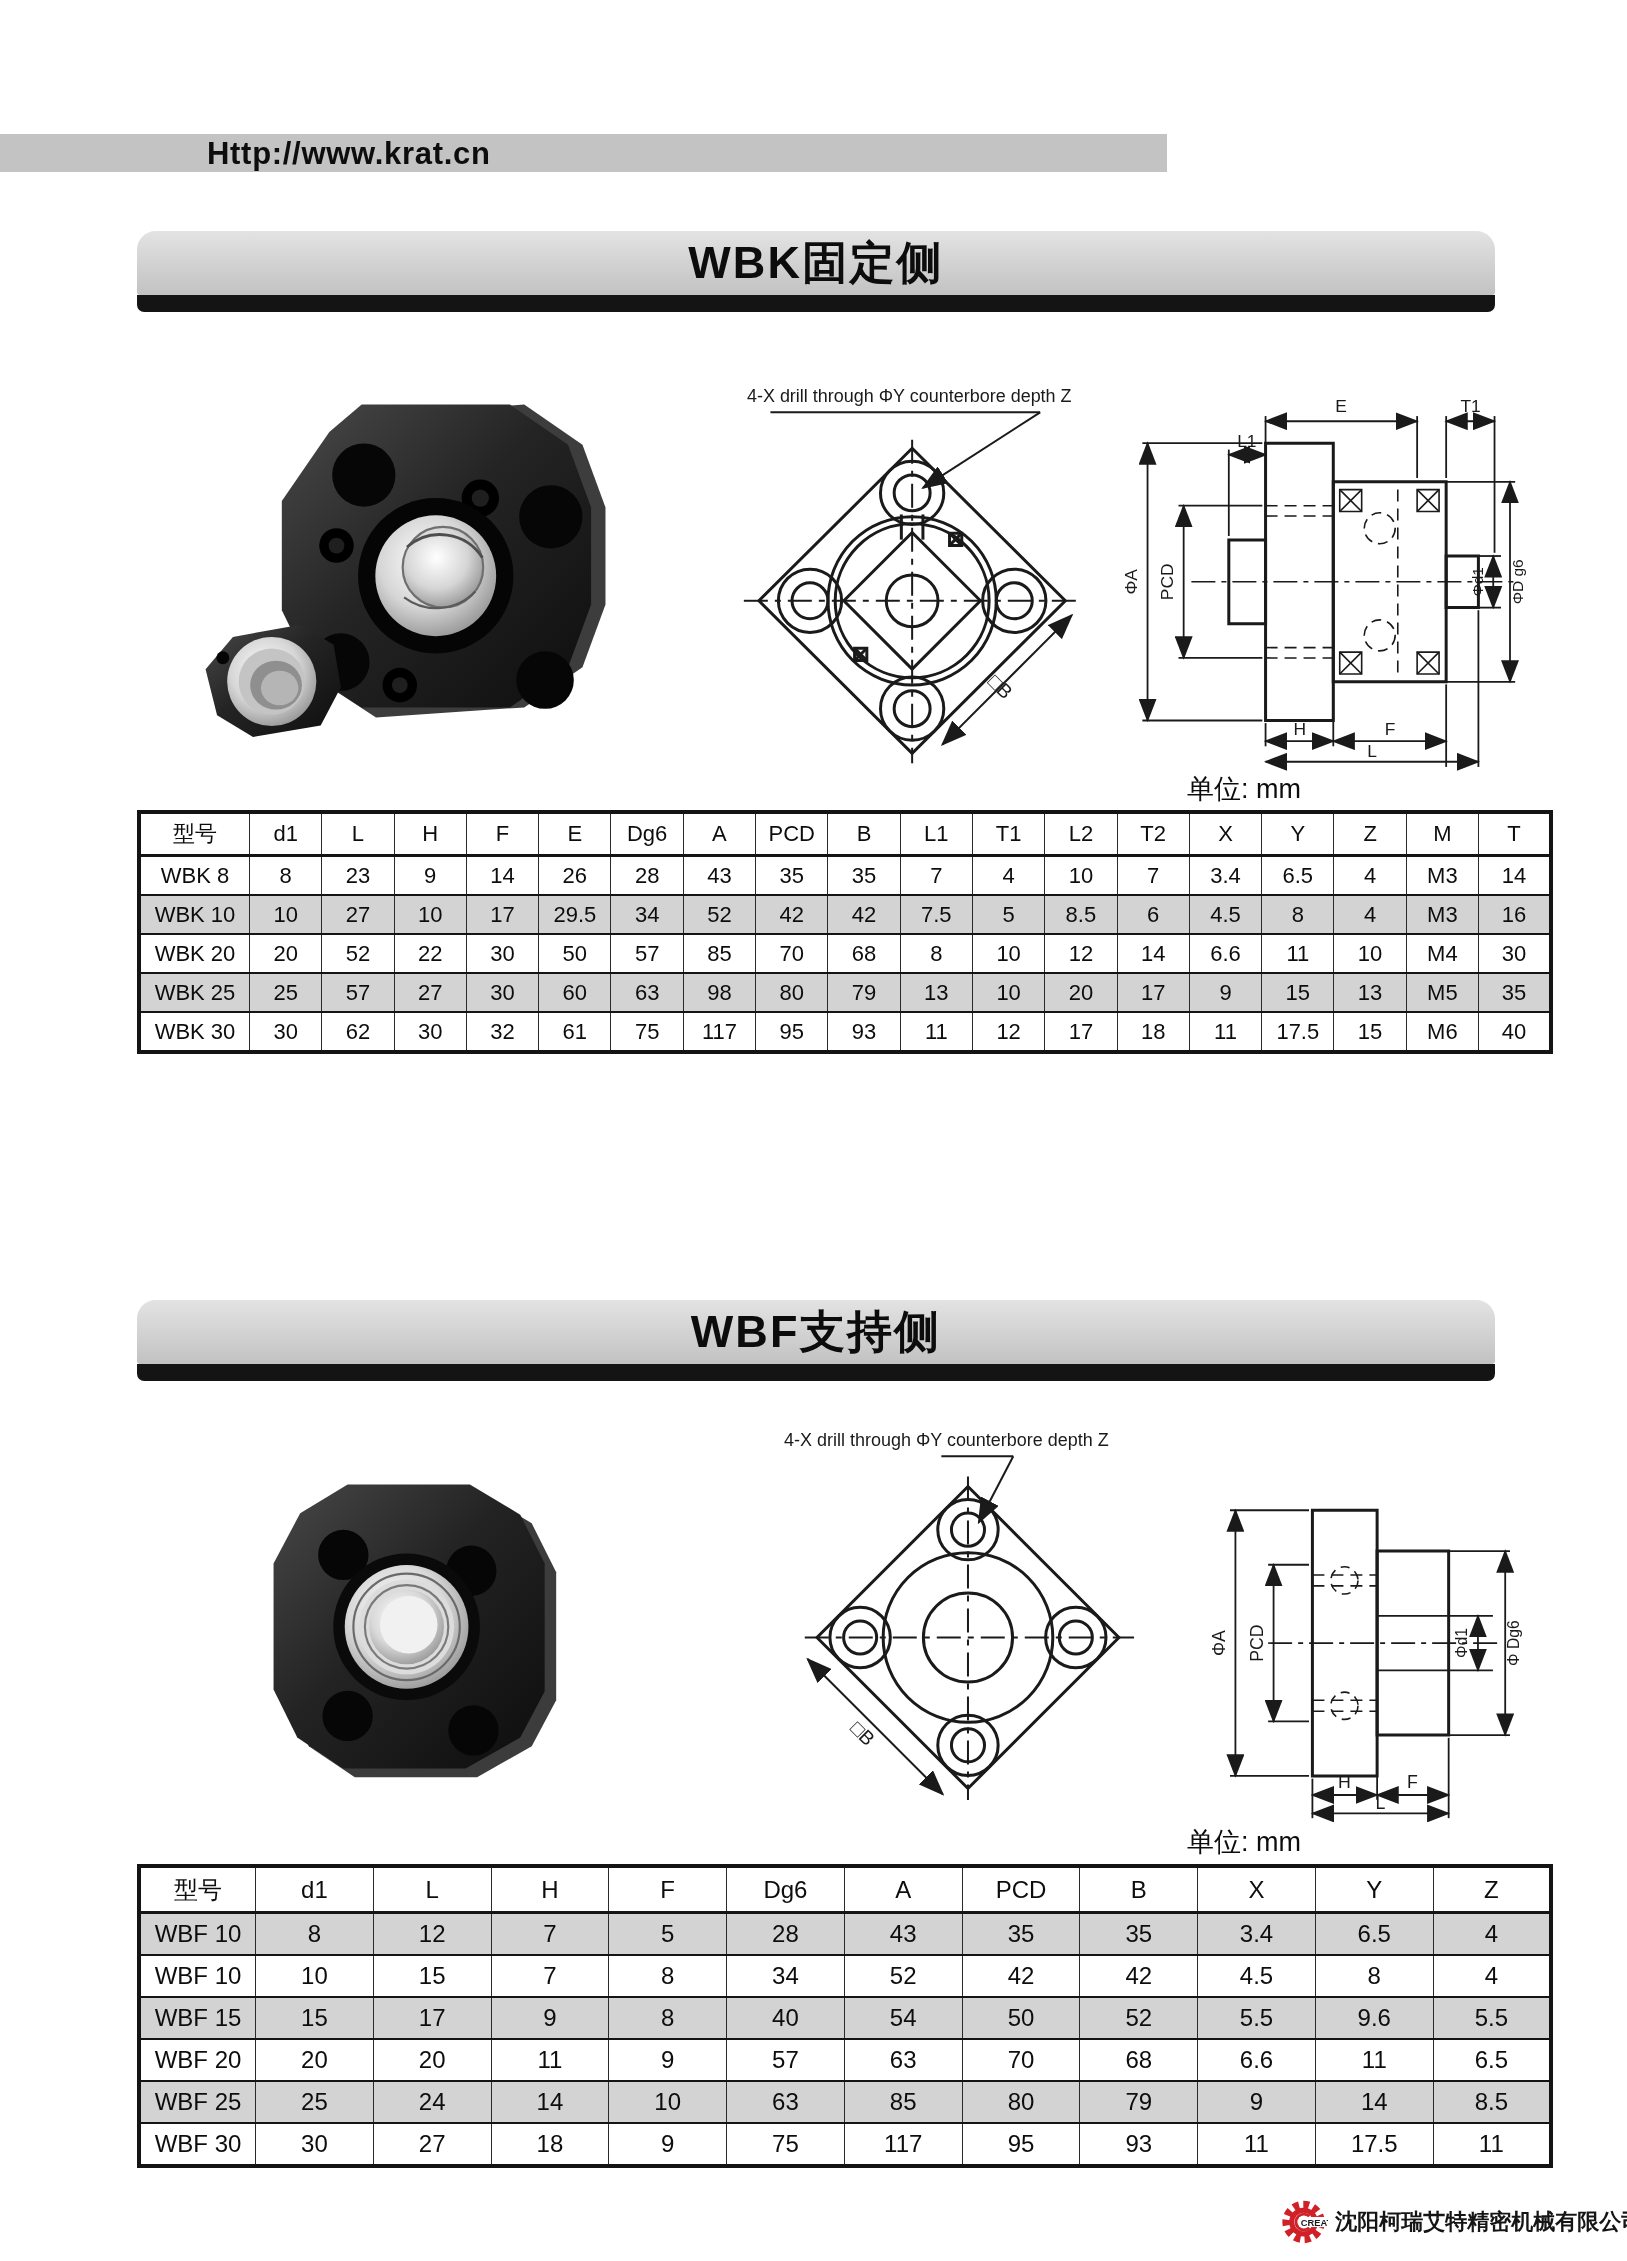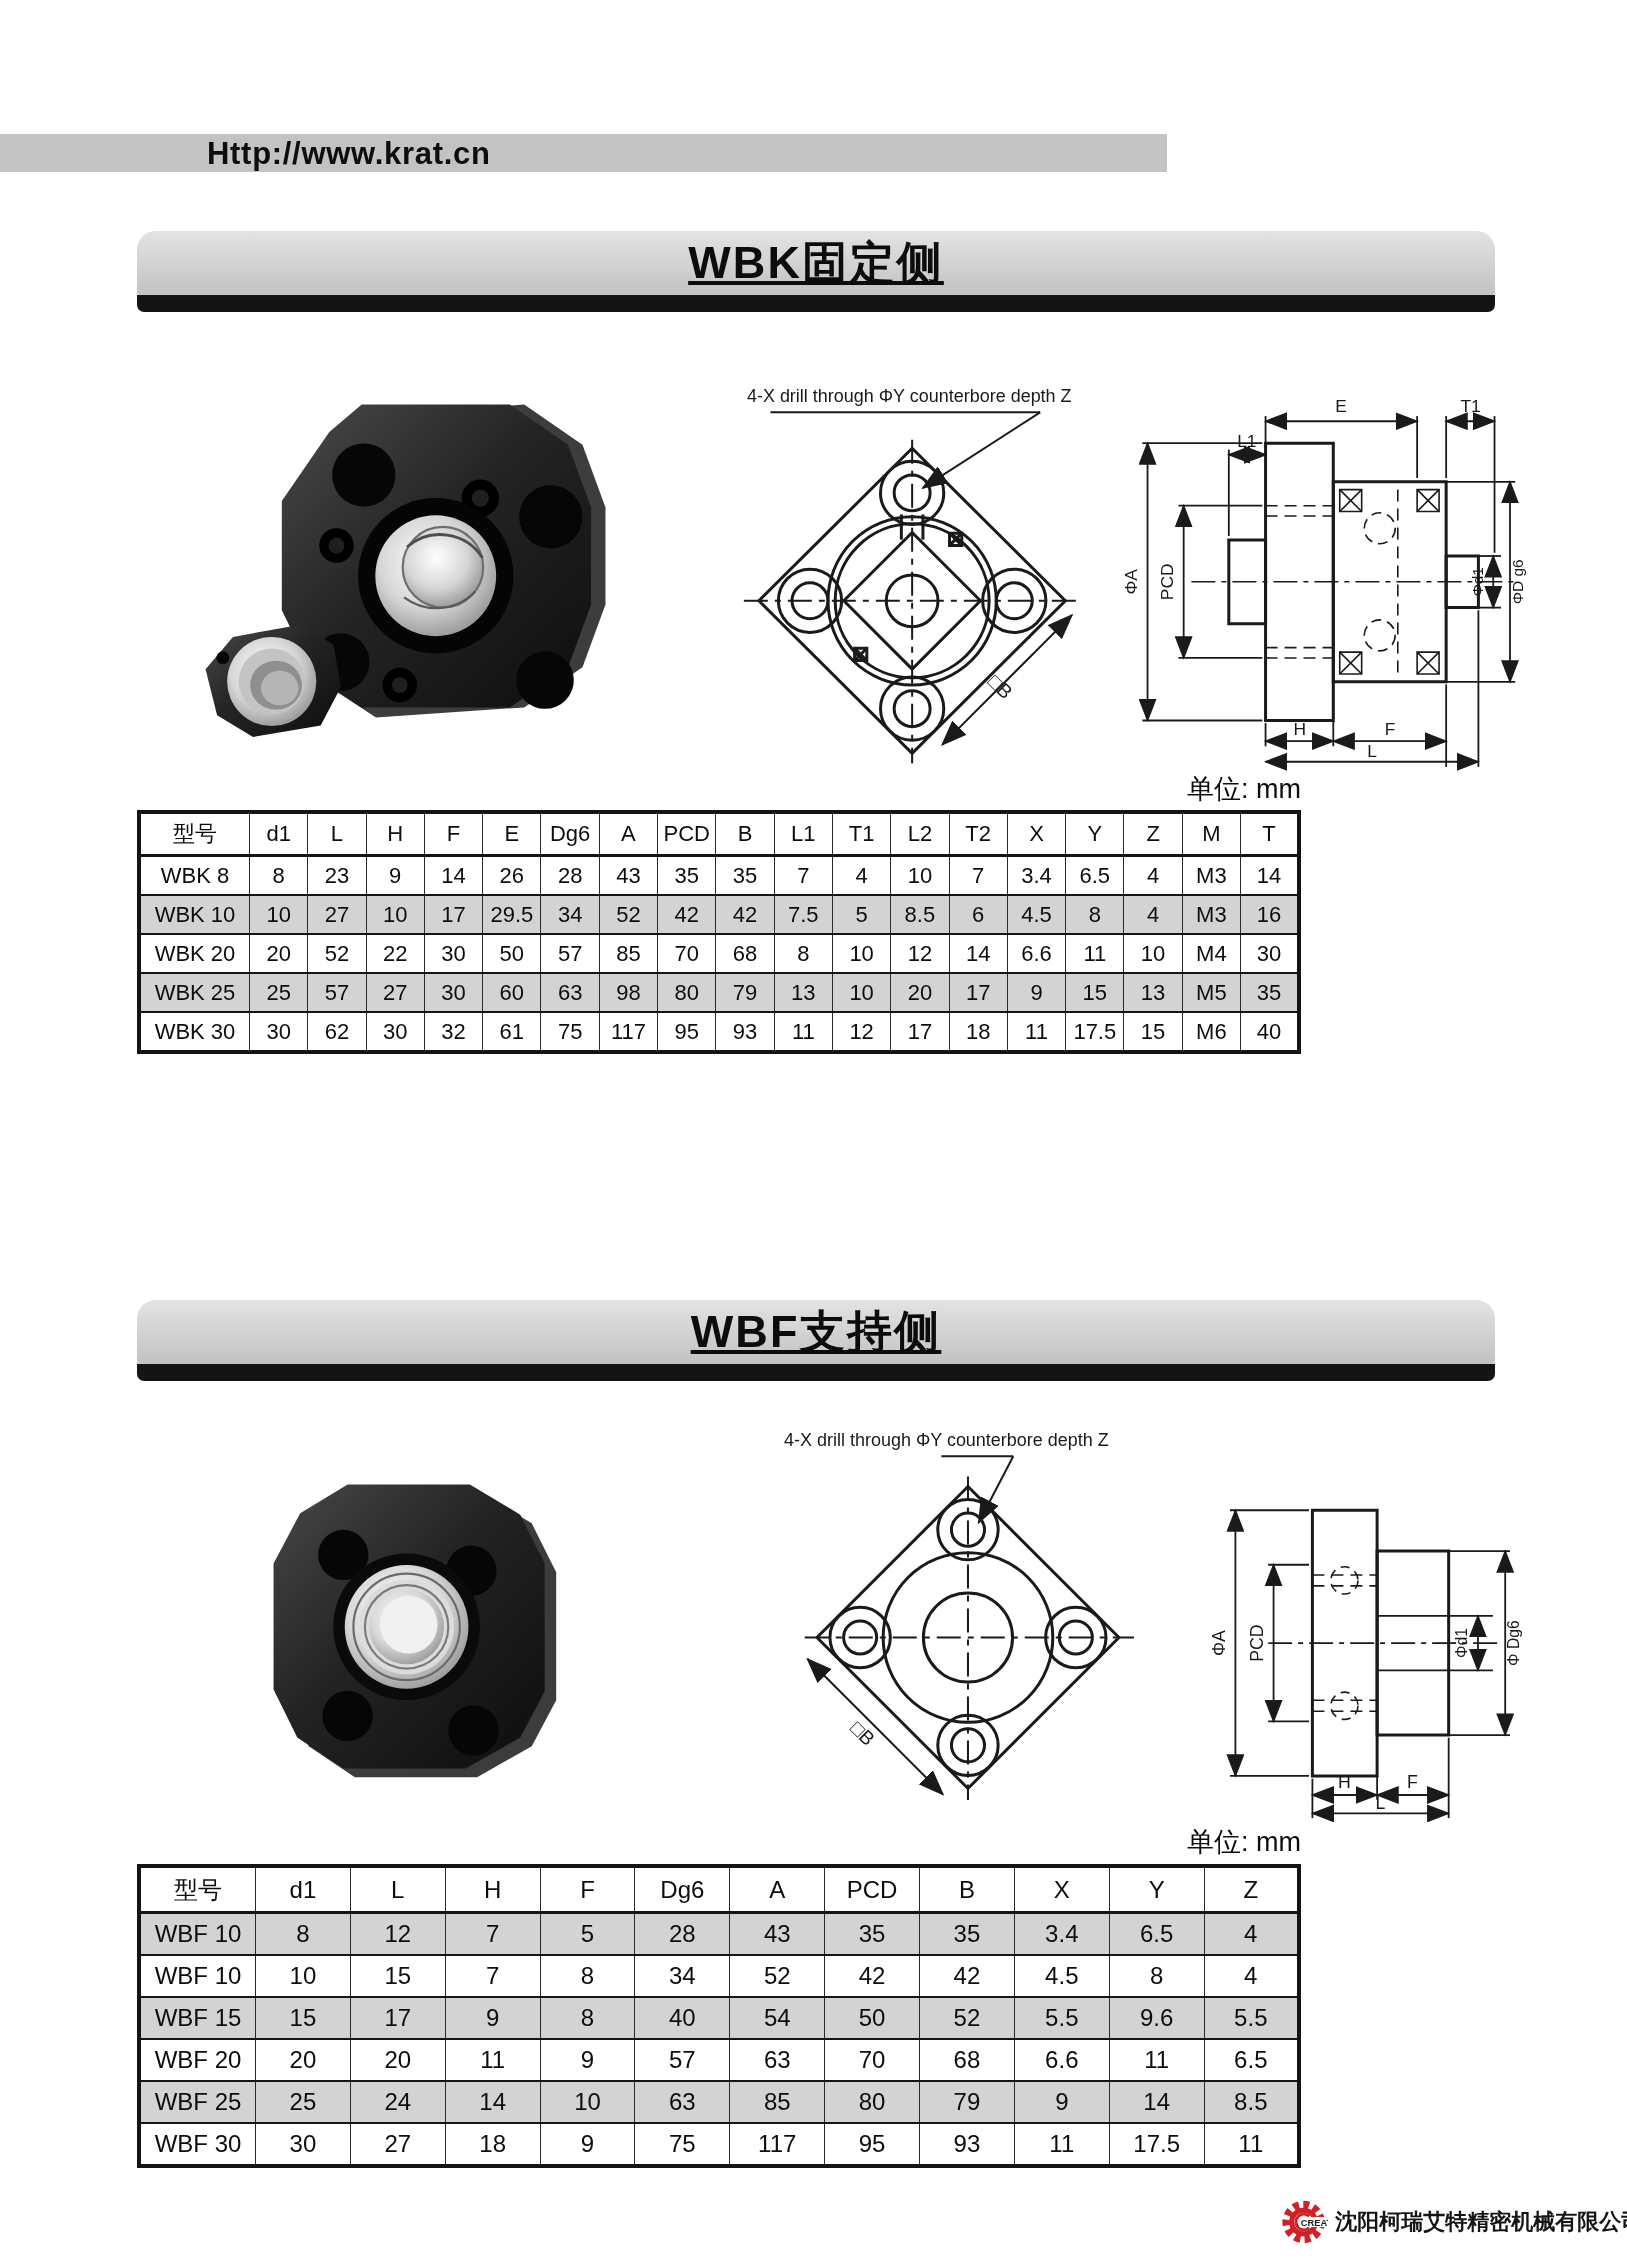--- a/index.html
+++ b/index.html
@@ -7,27 +7,27 @@
         font-family:"Liberation Sans",sans-serif;color:#111;overflow:hidden;}
 
   
   .url-bar{position:absolute;left:0;top:134px;width:1167px;height:38px;background:#c3c3c3;}
   .url-text{margin-left:207px;font-size:31px;font-weight:bold;line-height:39px;color:#0d0d0d;letter-spacing:0.7px;}
 
   
   .banner{position:absolute;left:137px;width:1358px;}
   .banner-gray{height:64px;background:linear-gradient(#e3e3e3,#c2c2c2);
                border-radius:18.7px 18.7px 2.9px 2.9px;display:flex;align-items:center;justify-content:center;}
-  .banner-title{font-size:45px;font-weight:bold;color:#0c0c0c;letter-spacing:2.2px;text-decoration:underline;}
+  .banner-title{font-size:45px;font-weight:bold;color:#0c0c0c;letter-spacing:2.2px;}
   .banner-black{height:16.6px;background:#141414;border-radius:0 0 7.2px 7.2px;}
 
   .unit{position:absolute;width:302px;font-size:27px;color:#0d0d0d;}
 
   
-  table.spec{position:absolute;left:137px;width:1164px;border-collapse:collapse;table-layout:fixed;
+  table.spec{position:absolute;left:137px;width:1416px;border-collapse:collapse;table-layout:fixed;
              border:4.3px solid #141414;background:#fff;}
   table.spec th,table.spec td{border-left:1.4px solid #2a2a2a;border-top:2.9px solid #141414;
              text-align:center;vertical-align:middle;font-weight:normal;color:#0d0d0d;padding:0;}
   table.spec th:first-child,table.spec td:first-child{border-left:none;}
   table.spec thead th{border-bottom:3.6px solid #141414;background:#ffffff;}
   table.spec tr.shade td{background:#d3d3d3;}
   .wbk-table th{height:40px;font-size:22px;}
   .wbk-table td{height:37px;font-size:22px;}
   .wbk-table th:first-child{width:108px;}
   .wbf-table th{height:43px;font-size:24px;}

